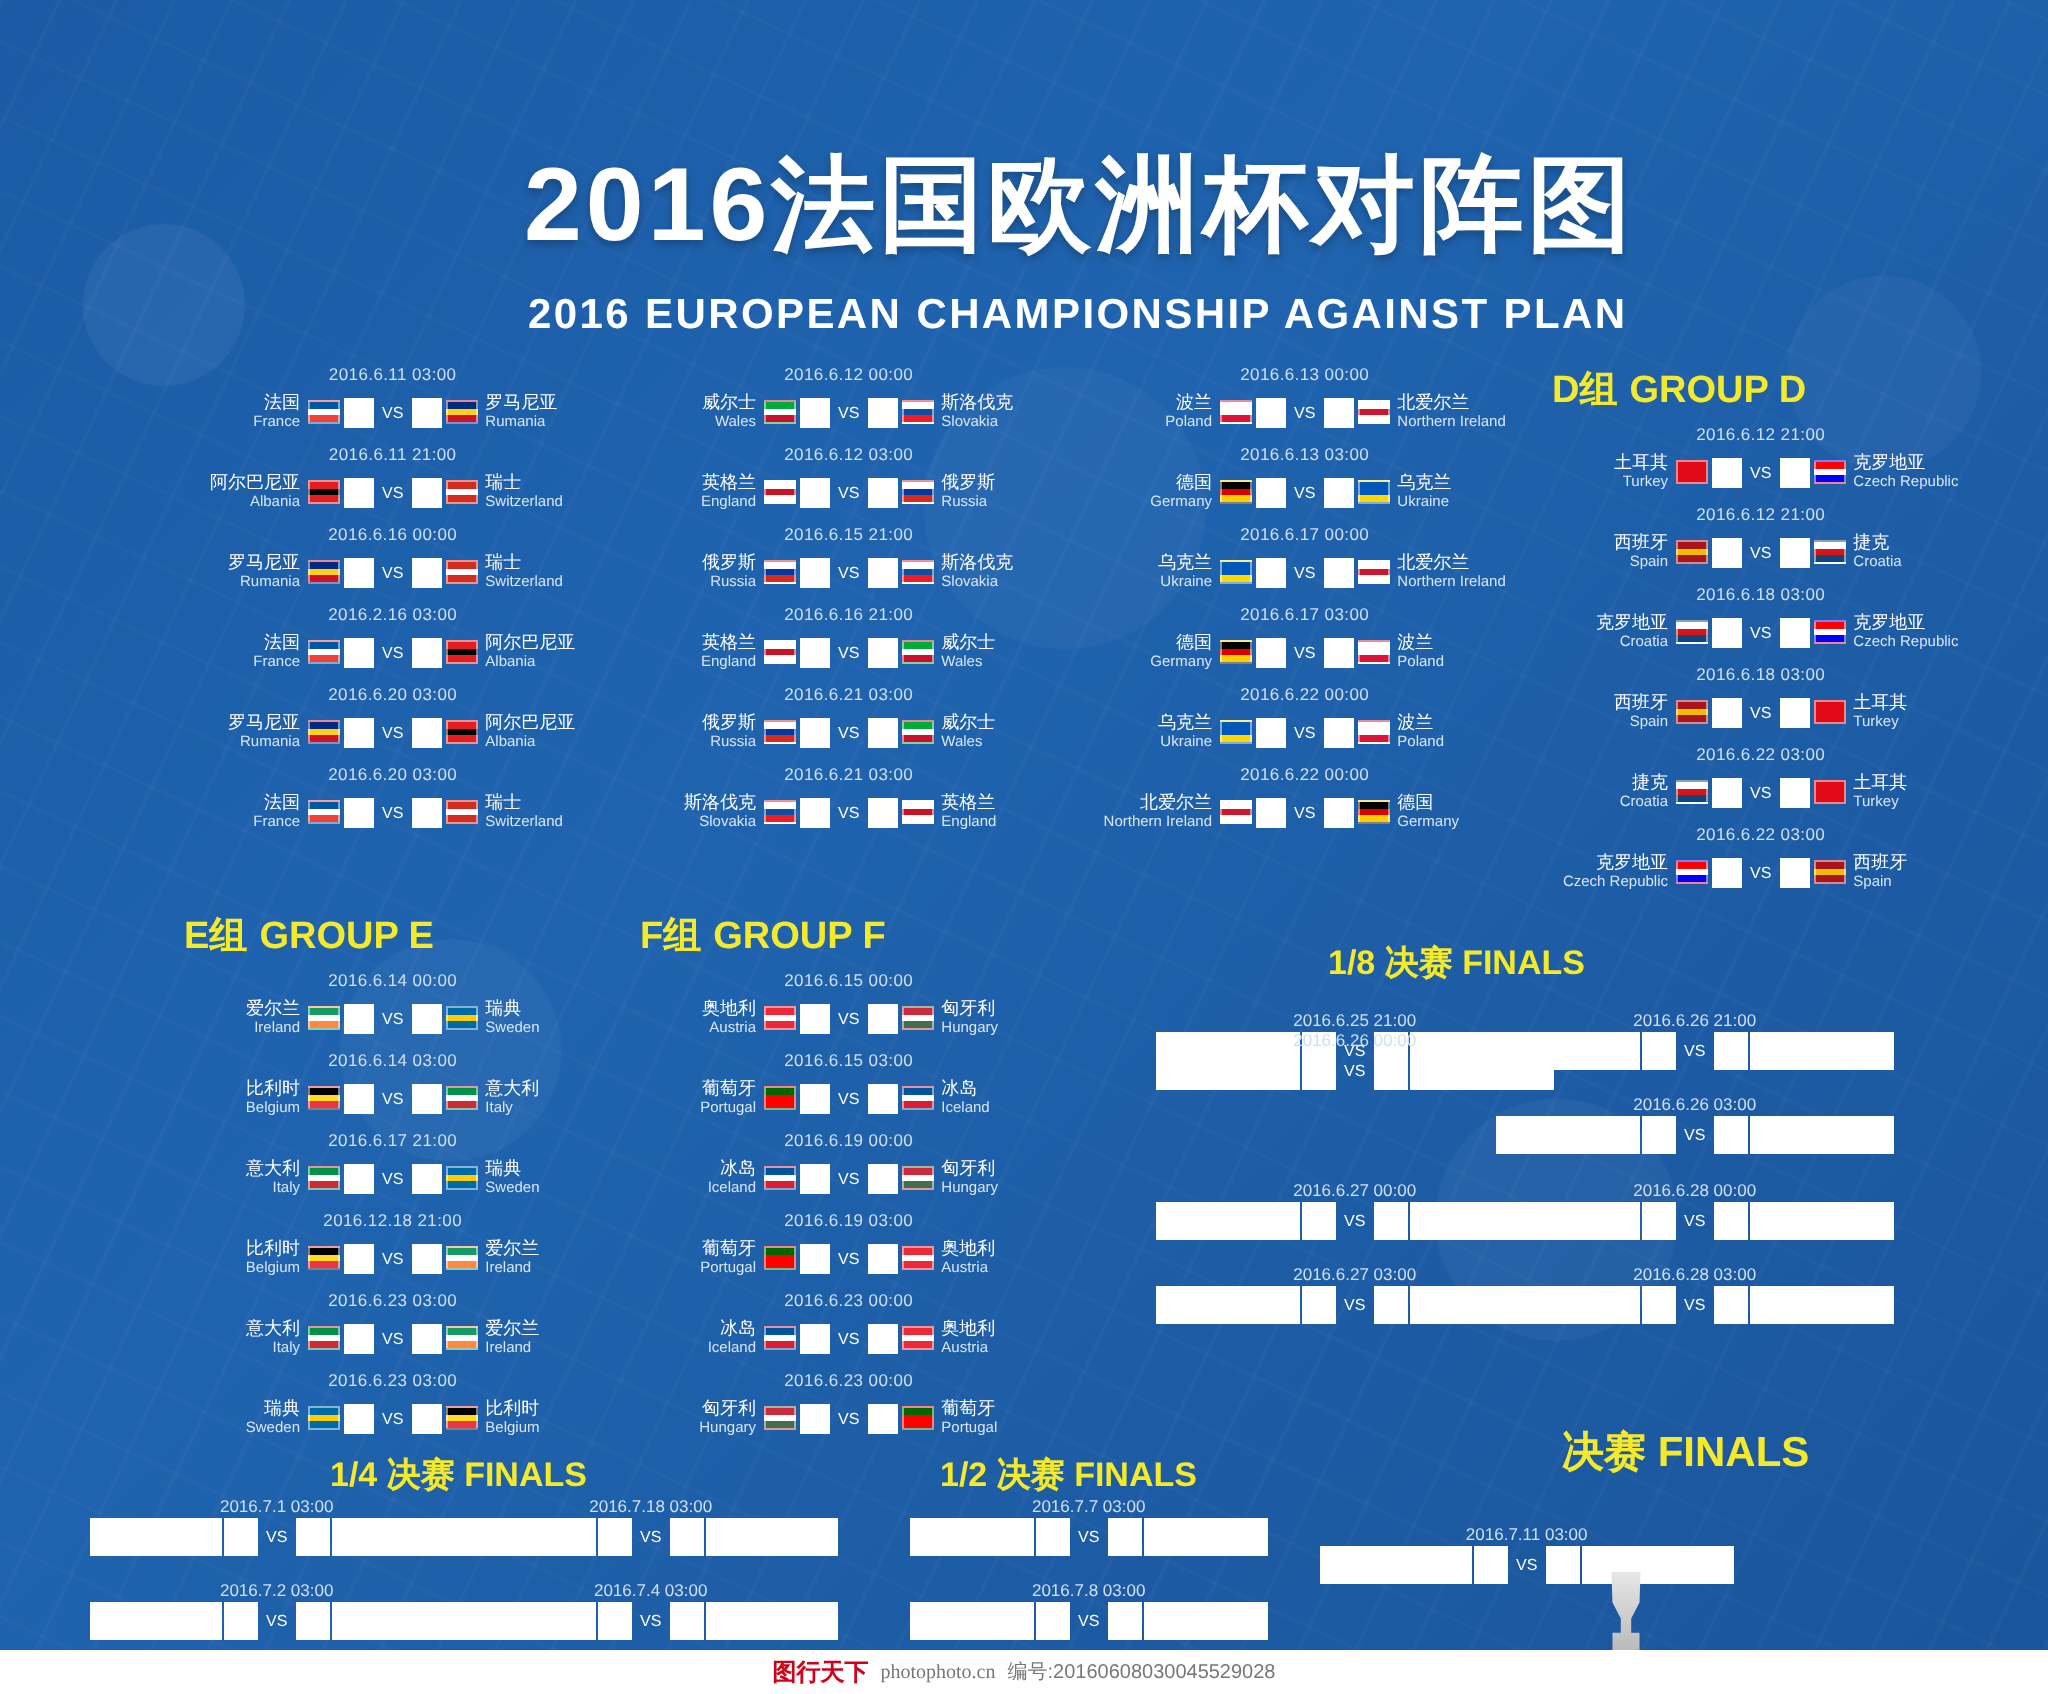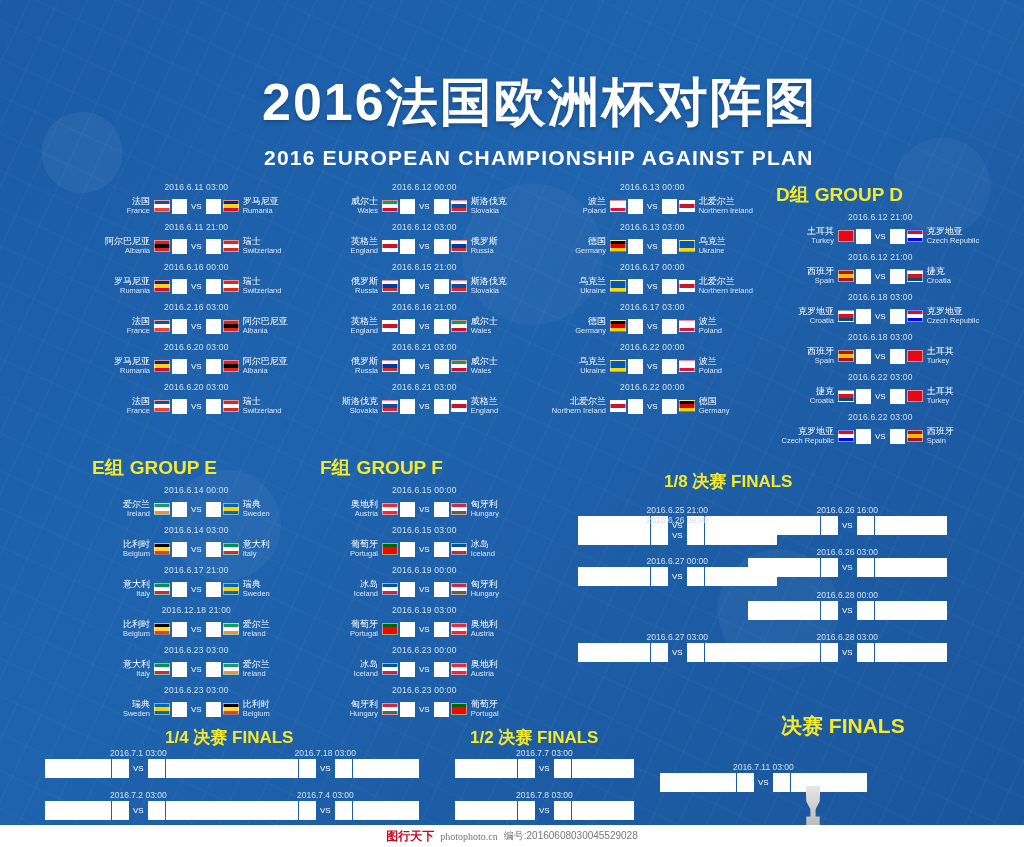--- a/index.html
+++ b/index.html
@@ -786,21 +786,21 @@
         <div class="ko-date">2016.6.25 21:00</div>
         <div class="ko-row">
           <div class="ko-box" style="width: 72px;"></div>
           <div class="ko-cell"></div>
           <span class="ko-vs">VS</span>
           <div class="ko-cell" style="margin-left: 0px; margin-right: 1px;"></div>
           <div class="ko-box" style="width: 72px;"></div>
         </div>
       </div>
       <div class="ko-pair" style="left: 748px; top: 505px;">
-        <div class="ko-date">2016.6.26 16:00</div>
+        <div class="ko-date">2016.6.26 21:00</div>
         <div class="ko-row">
           <div class="ko-box" style="width: 72px;"></div>
           <div class="ko-cell"></div>
           <span class="ko-vs">VS</span>
           <div class="ko-cell" style="margin-left: 0px; margin-right: 1px;"></div>
           <div class="ko-box" style="width: 72px;"></div>
         </div>
       </div>
       <div class="ko-pair" style="left: 578px; top: 515px;">
         <div class="ko-date">2016.6.26 00:00</div>
@@ -815,21 +815,21 @@
       <div class="ko-pair" style="left: 748px; top: 547px;">
         <div class="ko-date">2016.6.26 03:00</div>
         <div class="ko-row">
           <div class="ko-box" style="width: 72px;"></div>
           <div class="ko-cell"></div>
           <span class="ko-vs">VS</span>
           <div class="ko-cell" style="margin-left: 0px; margin-right: 1px;"></div>
           <div class="ko-box" style="width: 72px;"></div>
         </div>
       </div>
-      <div class="ko-pair" style="left: 578px; top: 556px;">
+      <div class="ko-pair" style="left: 578px; top: 590px;">
         <div class="ko-date">2016.6.27 00:00</div>
         <div class="ko-row">
           <div class="ko-box" style="width: 72px;"></div>
           <div class="ko-cell"></div>
           <span class="ko-vs">VS</span>
           <div class="ko-cell" style="margin-left: 0px; margin-right: 1px;"></div>
           <div class="ko-box" style="width: 72px;"></div>
         </div>
       </div>
       <div class="ko-pair" style="left: 748px; top: 590px;">

